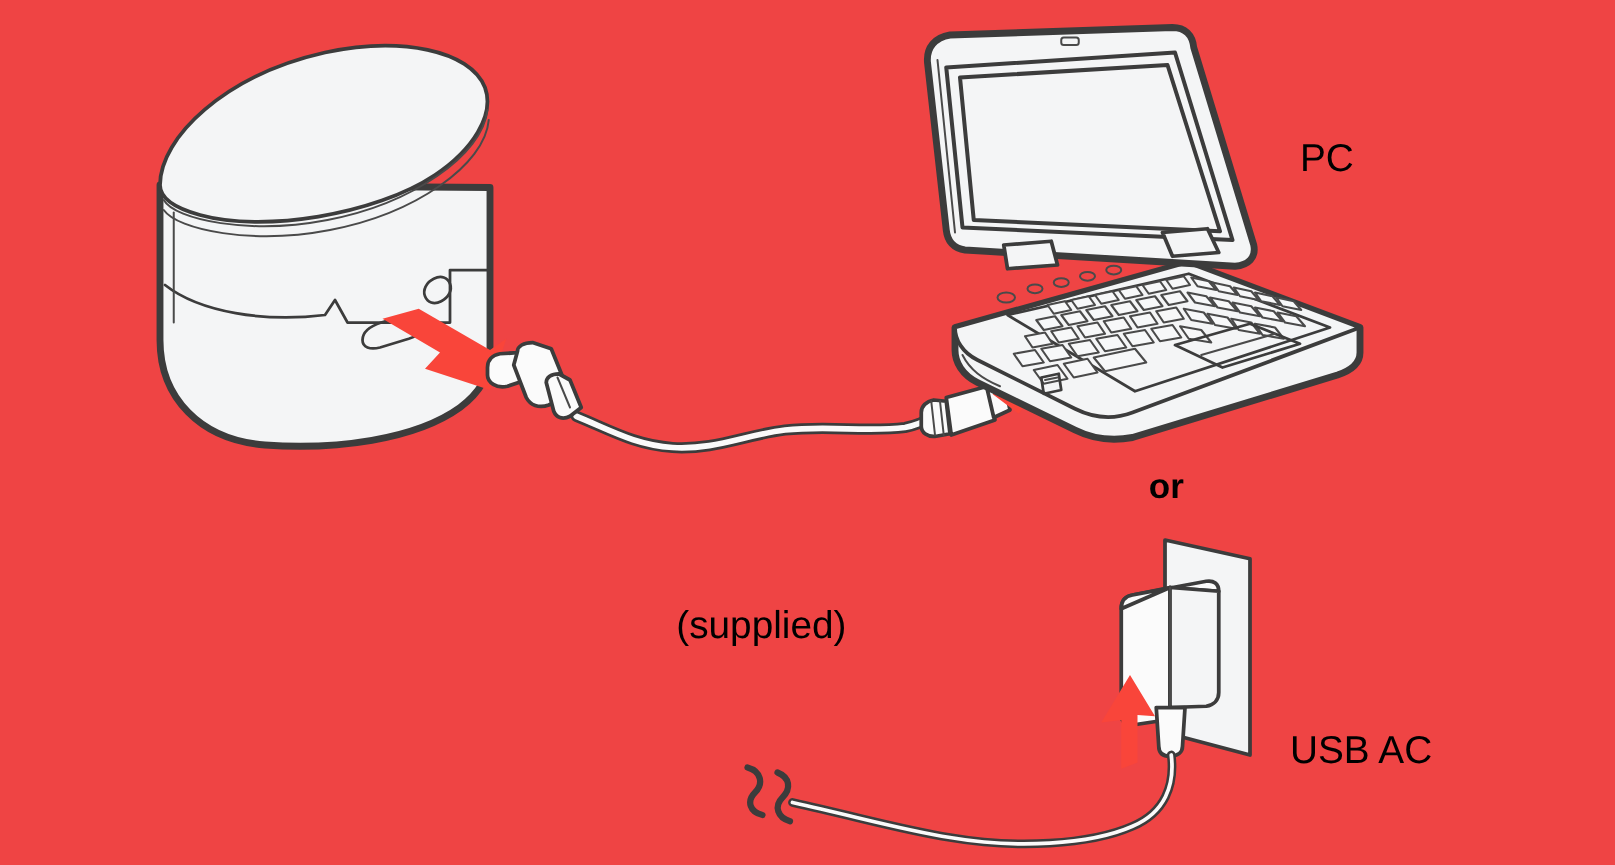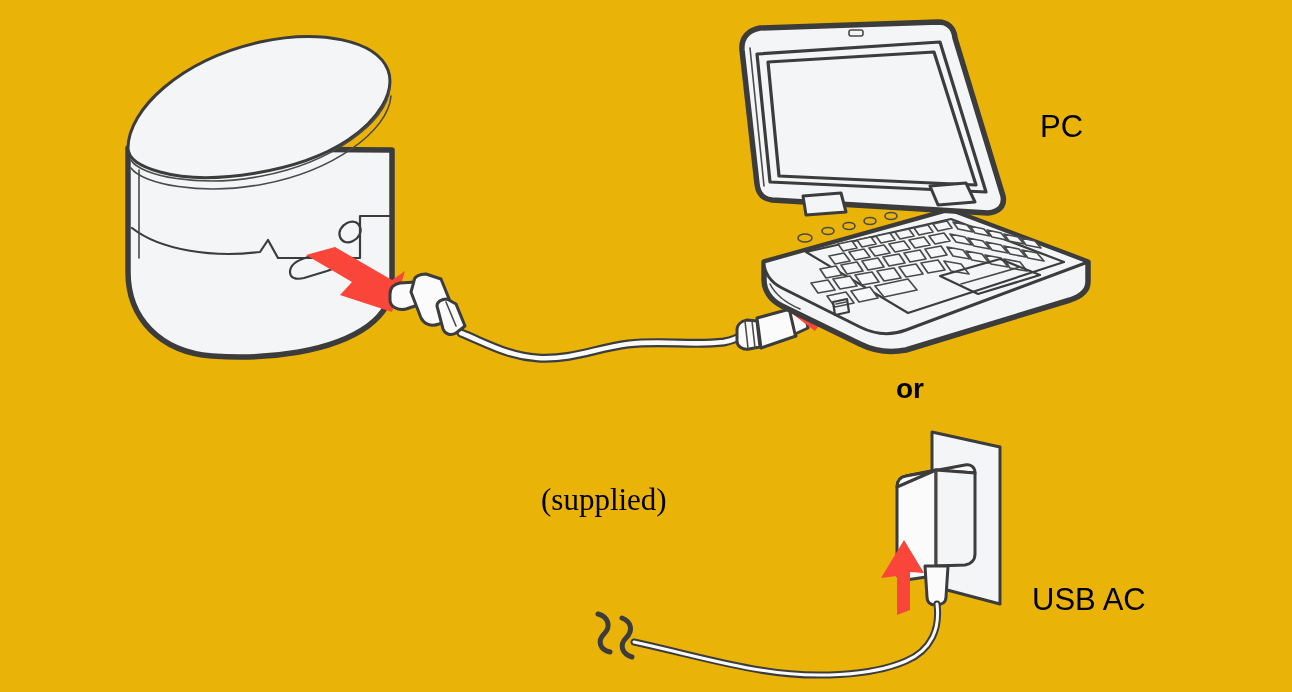--- a/index.html
+++ b/index.html
@@ -12,21 +12,21 @@
     width: 1292px;
     height: 692px;
     font-family: "Liberation Sans", sans-serif;
     overflow: hidden;
     position: relative;
   }
   #diagram-root {
     position: relative;
     width: 1292px;
     height: 692px;
-    background: #eab308;
+    background: #ef4444;
   }
   svg.scene {
     position: absolute;
     left: 0;
     top: 0;
     width: 1292px;
     height: 692px;
     display: block;
   }
   
@@ -114,21 +114,21 @@
     color: #000000;
     font-family: "Liberation Sans", sans-serif;
     font-size: 31px;
     line-height: 40px;
     font-weight: 400;
     white-space: pre;
     letter-spacing: 0px;
   }
   #label-pc       { left: 1040px; top: 107px; }
   #label-usbcable { left: 519px;  top: 400px; text-align: left; }
-  #label-or       { left: 896px;  top: 369px; font-weight: 700; font-size: 28px; }
+  #label-or       { left: 919px;  top: 369px; font-weight: 700; font-size: 28px; }
   #label-acadapter{ left: 1032px; top: 500px; }
 </style>
 </head>
 <body>
 
 <div id="diagram-root">
 
   <svg class="scene" viewBox="0 0 1292 692" xmlns="http://www.w3.org/2000/svg">
 
     <g>
@@ -440,21 +440,21 @@
                L924,573
                L910,572
                L910,610 Z"></path>
     </g>
 
   </svg>
 
   <div class="label" id="label-pc">PC</div>
 
   <div class="label" id="label-usbcable">
-    <div style="padding-left:22px;font-family:Liberation Serif, serif;">(supplied)</div>
+    <div style="padding-left:22px;">(supplied)</div>
   </div>
 
   <div class="label" id="label-or">or</div>
 
   <div class="label" id="label-acadapter">
     <div>USB AC</div>
     
     
     
   </div>

